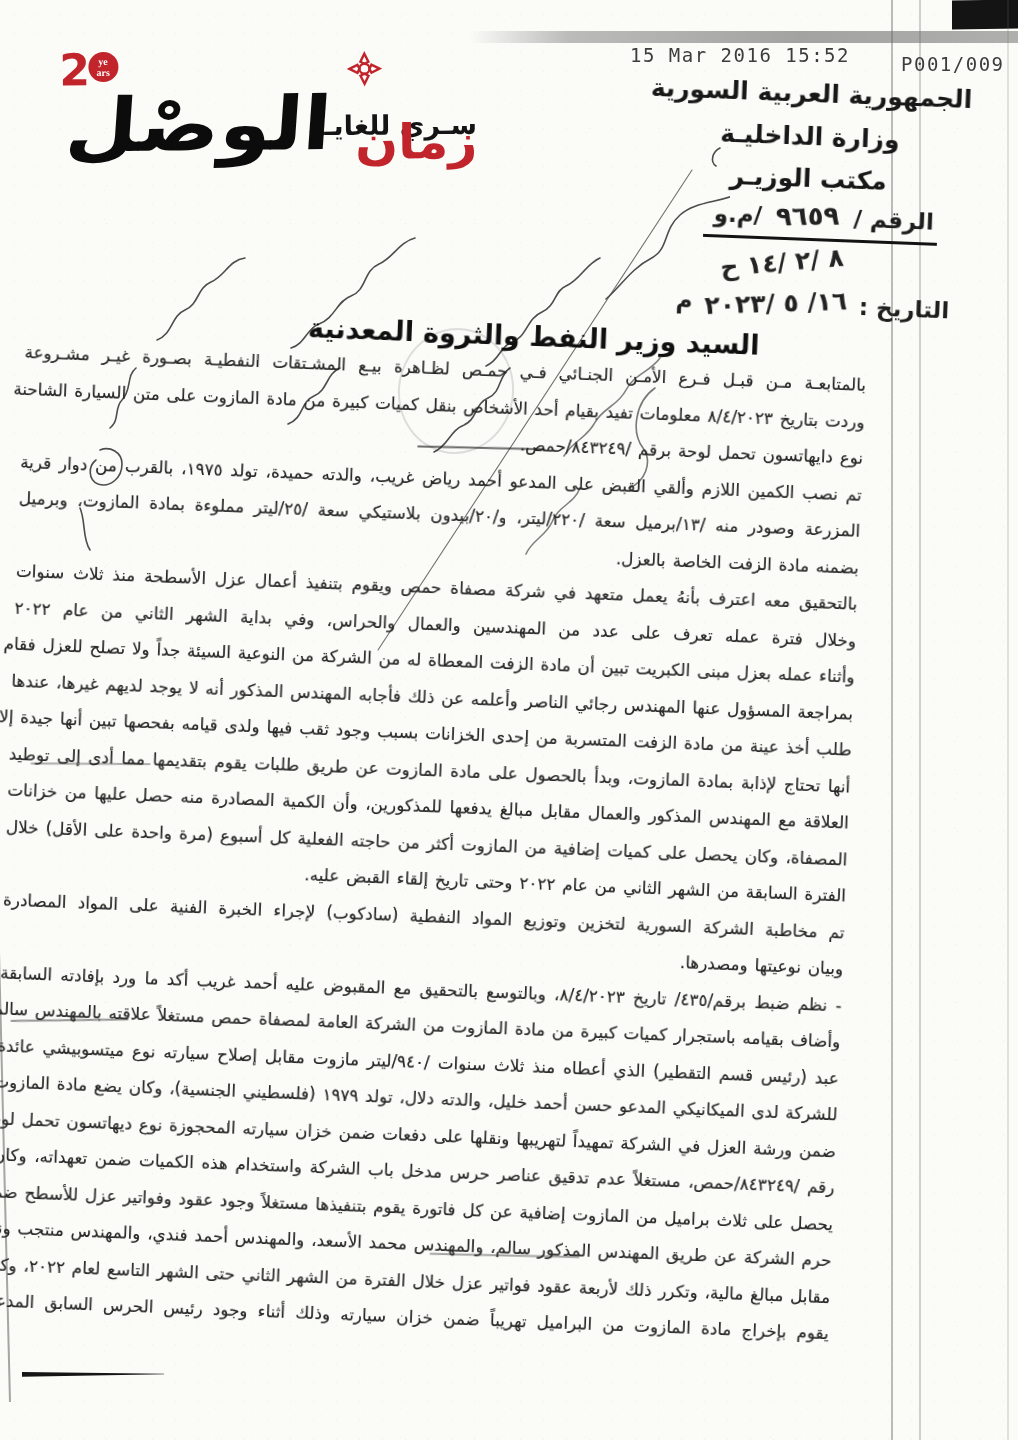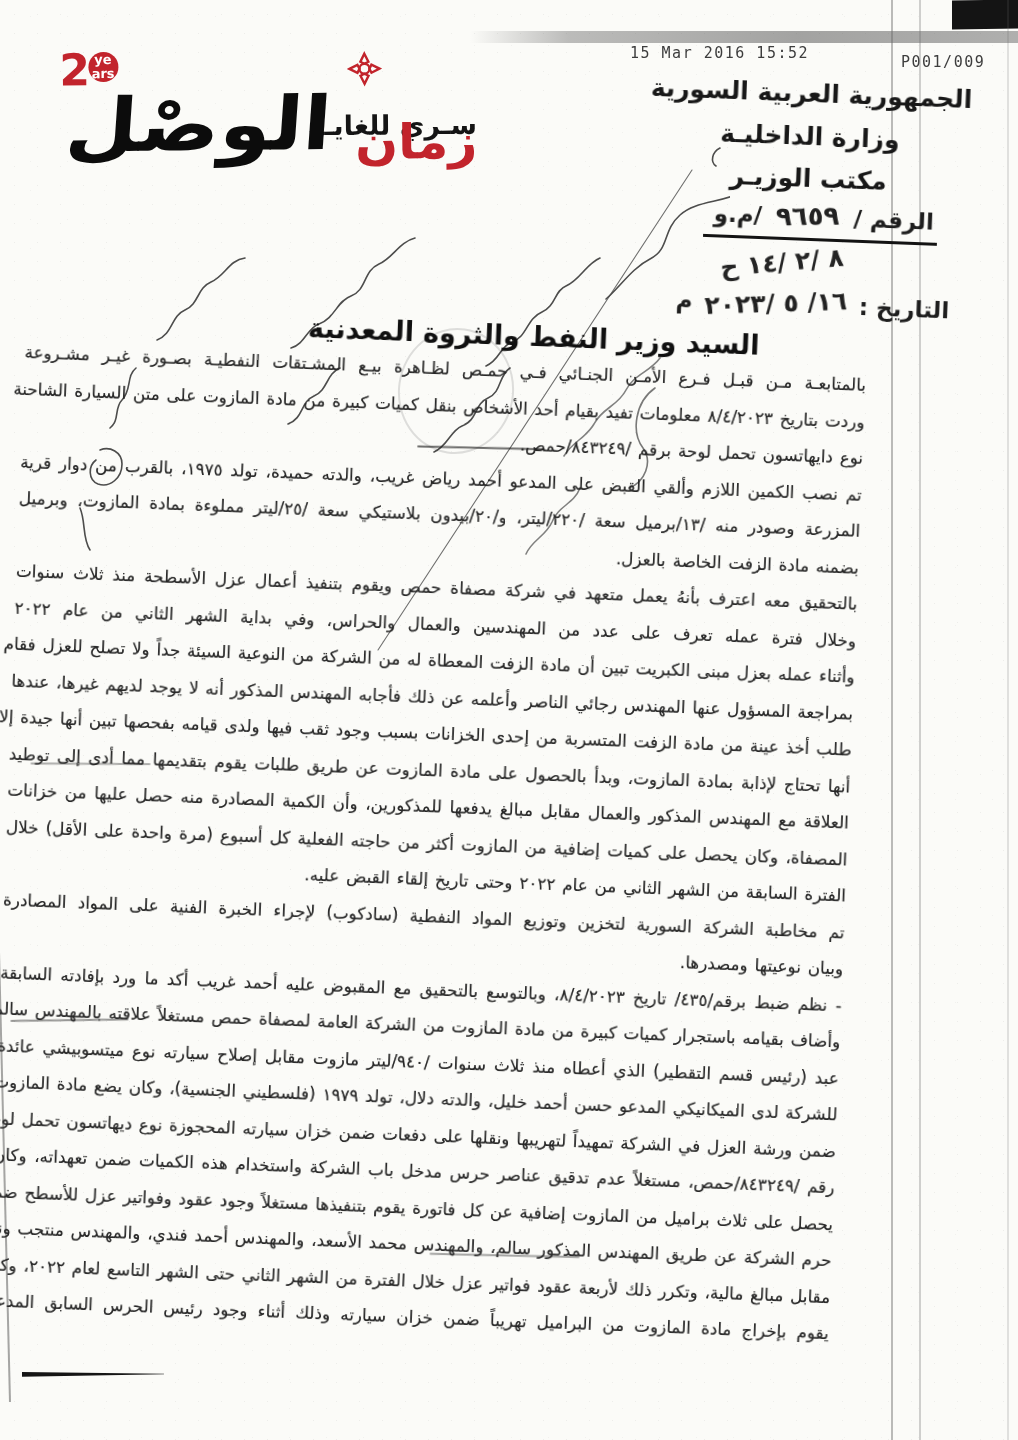--- a/index.html
+++ b/index.html
@@ -9,41 +9,41 @@
     background-image:
       radial-gradient(rgba(0,0,0,0.055) 0.6px, transparent 0.8px),
       radial-gradient(rgba(0,0,0,0.04) 0.5px, transparent 0.7px);
     background-size:23px 19px, 37px 29px;
     background-position:3px 5px, 12px 2px;
     font-family:"DejaVu Sans", sans-serif;
     color:#1e1e1e;
   }
   .abs{position:absolute;}
   
-  .fax{font-family:"DejaVu Sans Mono", monospace; font-size:15px; color:#3d3d3d; letter-spacing:1.5px; white-space:nowrap;}
+  .fax{font-family:"DejaVu Sans Mono", monospace; font-size:19px; color:#3d3d3d; letter-spacing:1.5px; white-space:nowrap;}
   
   .vline{position:absolute; top:0; bottom:0; width:1.5px; background:#6b6b6b;}
   .corner-bar{position:absolute; left:952px; top:0; width:66px; height:29px; background:#141414; transform:skewY(-1deg);}
   .gray-band{position:absolute; left:470px; top:31px; width:548px; height:12px;
     background:linear-gradient(90deg, rgba(120,120,120,0) 0%, rgba(110,110,110,.45) 18%, rgba(90,90,90,.55) 60%, rgba(100,100,100,.5) 100%);}
   .bottom-streak{position:absolute; left:22px; top:1371px; width:142px; height:6px; background:#151515;
     clip-path:polygon(0 15%, 100% 45%, 100% 55%, 0 95%);}
   .edge-line{position:absolute; left:9px; top:392px; width:2px; height:1010px; background:rgba(60,60,60,.45);
     transform:rotate(-1.4deg); transform-origin:bottom left;}
   .stamp-circle{position:absolute; left:398px; top:328px; width:112px; height:122px; border-radius:50%;
     border:2.5px solid rgba(70,70,70,.16); transform:rotate(8deg);}
   
   .wm{position:absolute; left:58px; top:58px; width:560px; height:150px; transform:rotate(-0.5deg);}
   .wm .classif{position:absolute; left:250px; top:52px; font-size:27px; font-weight:bold; color:#141414; direction:rtl; white-space:nowrap; letter-spacing:1px;}
   .wm .brand-main{position:absolute; left:8px; top:22px; font-size:74px; font-weight:bold; color:#0c0c0c; direction:rtl; white-space:nowrap; transform:scaleX(1.12) skewX(-4deg); transform-origin:left;}
   .wm .brand-accent{position:absolute; left:300px; top:56px; font-size:48px; font-weight:bold; color:#c2242c; direction:rtl; white-space:nowrap; transform:scaleX(1.05);}
   .wm .badge{position:absolute; left:2px; top:-12px; display:flex; align-items:flex-start;}
   .wm .badge .digit{font-size:44px; font-weight:bold; color:#c2242c; line-height:1;}
   .wm .badge .disc{width:30px; height:30px; margin-top:4px; margin-left:-2px; border-radius:50%; background:#c2242c; color:#fff;
-    font-size:13px; font-weight:bold; line-height:1.1; display:flex; flex-direction:column; align-items:center; justify-content:center;}
+    font-size:10px; font-weight:bold; line-height:1.1; display:flex; flex-direction:column; align-items:center; justify-content:center;font-family:Liberation Serif, serif;}
   
   .letterhead{position:absolute; left:628px; top:86px; width:368px; transform:rotate(2.2deg); transform-origin:right top; direction:rtl; text-align:center;}
   .lh-row{font-weight:bold; color:#181818; white-space:nowrap;}
   .lh-country{font-size:25px; margin-bottom:14px; letter-spacing:.5px;}
   .lh-ministry{font-size:25px; margin-bottom:13px;}
   .lh-office{font-size:25px; margin-bottom:8px;}
   .num-row{font-size:23px; font-weight:bold; display:inline-block; border-bottom:3px solid #131313; padding:0 4px 7px 10px; margin-left:28px; white-space:nowrap;}
   .hand{font-weight:bold; color:#222; display:inline-block;}
   .num-val{font-size:26px; transform:rotate(-3deg); letter-spacing:6px; padding:0 6px;}
   .ref-note{font-size:25px; margin:8px 46px 4px 0; transform:rotate(-7deg); letter-spacing:5px; color:#242424; white-space:nowrap;}

